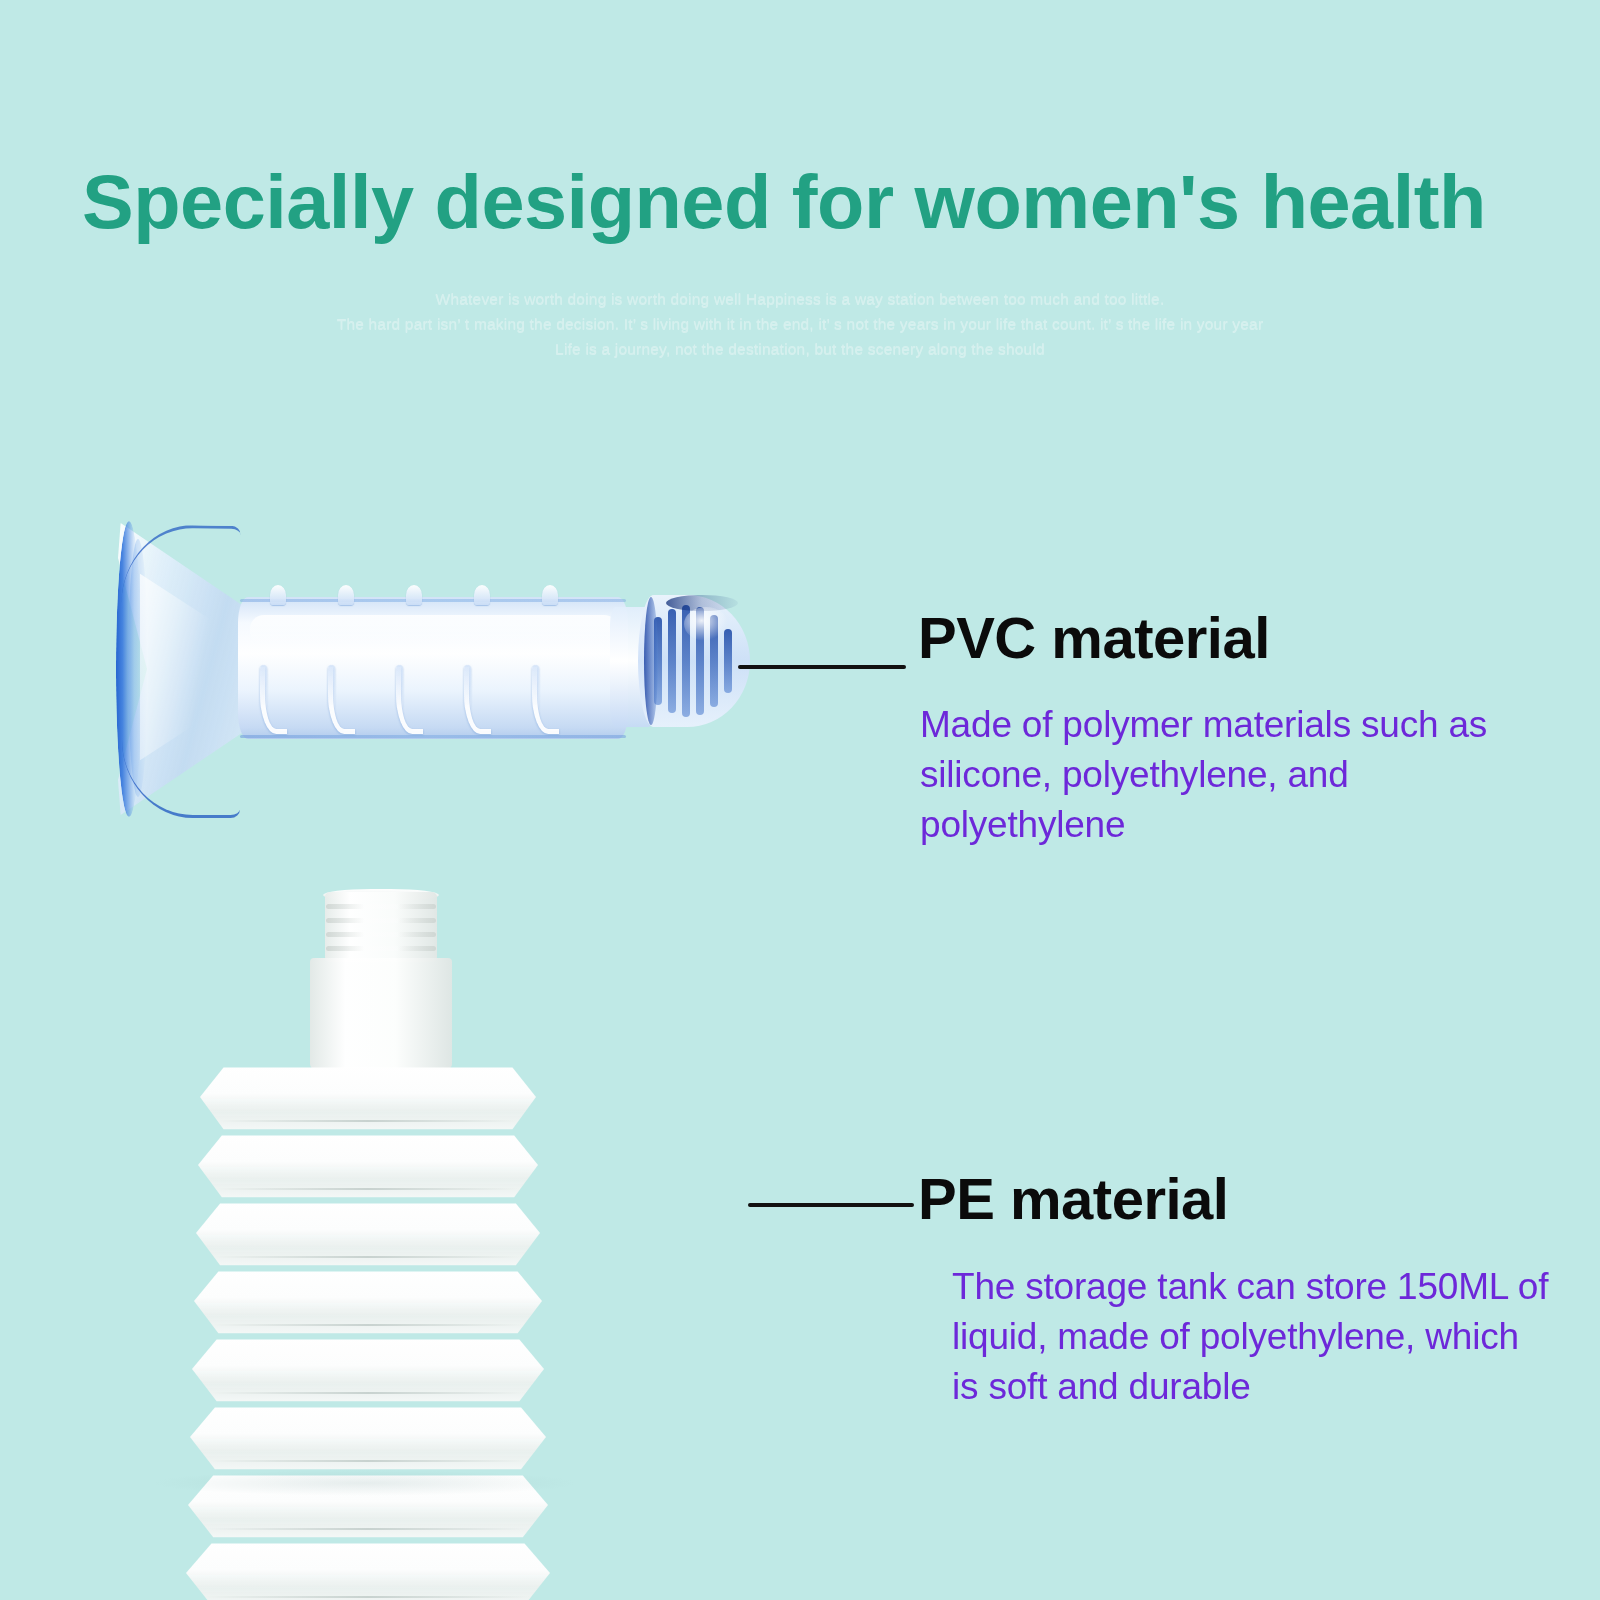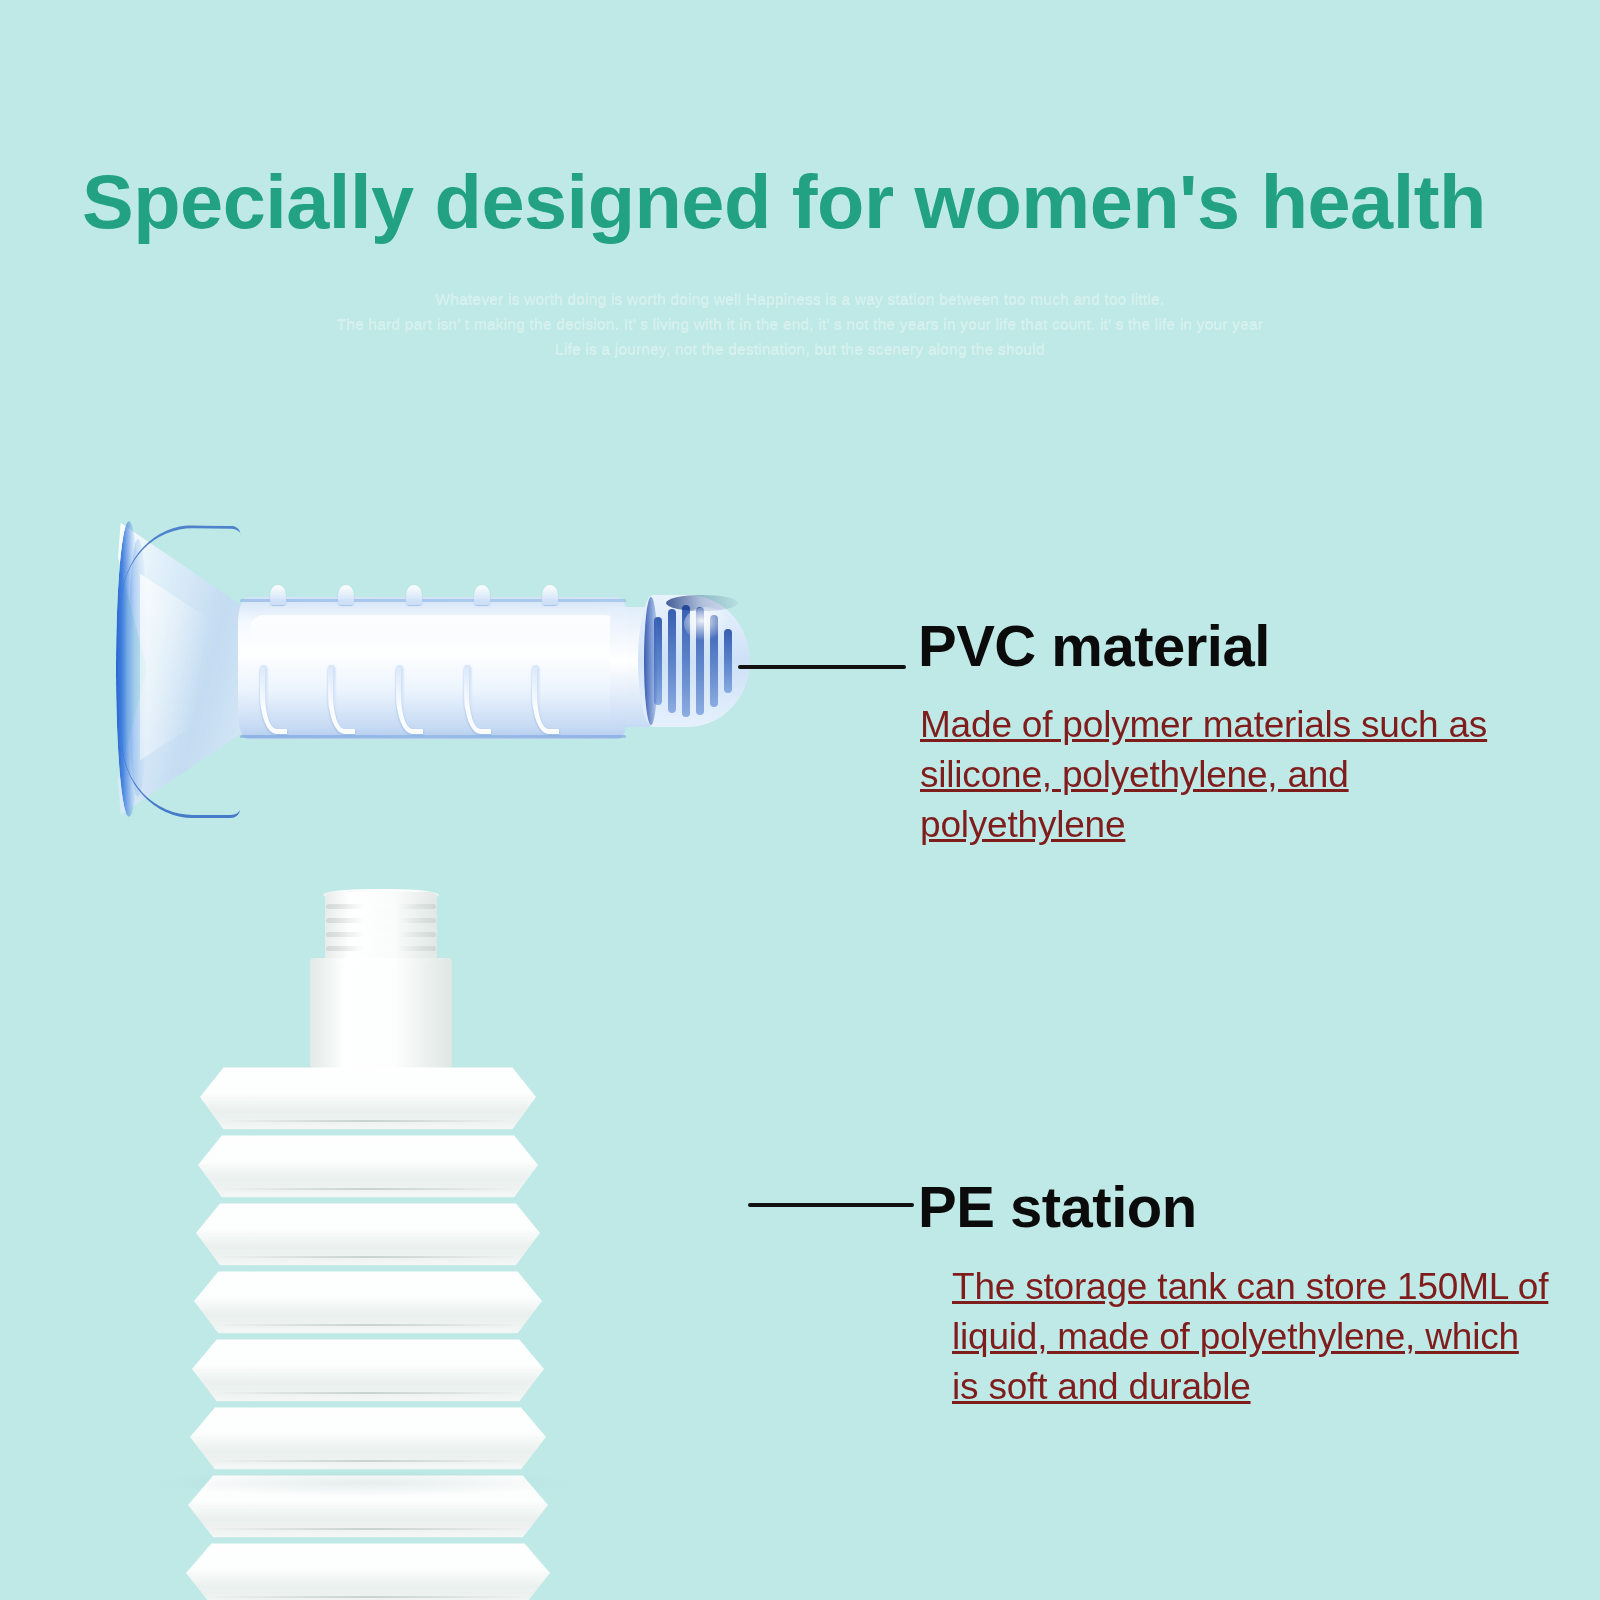--- a/index.html
+++ b/index.html
@@ -43,30 +43,28 @@
     height:4px;background:#111;border-radius:2px;
   }
   .head{
     position:absolute;
     font-weight:bold;
     font-size:58px;
     line-height:62px;
     color:#0b0b0b;
     letter-spacing:-0.5px;
     white-space:nowrap;
-    margin-top:8px;
   }
   .body{
     position:absolute;
     font-size:37px;
     line-height:50px;
-    color:#7f1d1d;
+    color:#6d28d9;
     width:600px;
     letter-spacing:-0.2px;
-    text-decoration:underline;
   }
 
   
   .nozzle{position:absolute;left:110px;top:515px;width:540px;height:310px;}
 
   
   .flare{
     position:absolute;left:8px;top:8px;width:132px;height:292px;
     background:
       linear-gradient(105deg,rgba(255,255,255,.92) 0%,rgba(226,238,252,.85) 30%,
@@ -314,17 +312,17 @@
       <div class="pleat-line" style="left: 56px; top: 580px; width: 324px;"></div>
       <div class="pleat" style="left: 38px; top: 590px; width: 360px; height: 70px; clip-path: polygon(0% 50%, 7% 8%, 93% 8%, 100% 50%, 93% 96%, 7% 96%);"></div>
       <div class="pleat-line" style="left: 54px; top: 648px; width: 328px;"></div>
       <div class="pleat" style="left: 36px; top: 658px; width: 364px; height: 70px; clip-path: polygon(0% 50%, 7% 8%, 93% 8%, 100% 50%, 93% 96%, 7% 96%);"></div>
       <div class="pleat-line" style="left: 52px; top: 716px; width: 332px;"></div>
     </div>
   <div class="tank-shadow"></div>
 
   <div class="callout">
     <div class="rule" style="left:748px;top:1203px;width:166px;"></div>
-    <div class="head" style="left:918px;top:1168px;">PE station</div>
+    <div class="head" style="left:918px;top:1168px;">PE material</div>
     <div class="body" style="left:920px;top:1262px;margin-left:32px;">The storage tank can store 150ML of liquid, made of polyethylene, which is soft and durable</div>
   </div>
 
 </div>
 
 </body></html>

